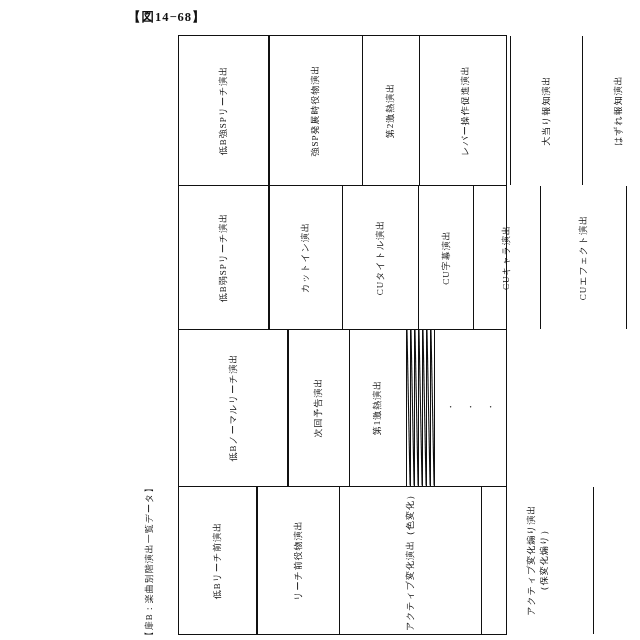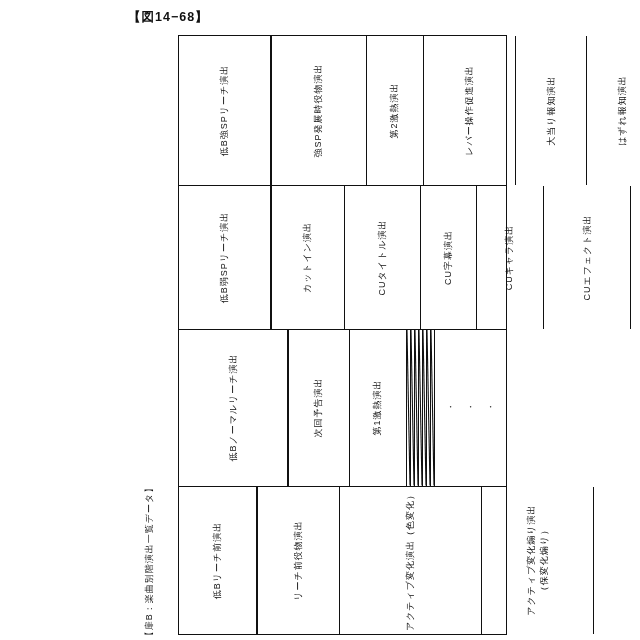--- a/index.html
+++ b/index.html
@@ -1,18 +1,18 @@
 <!DOCTYPE html>
 <html><head>
 <meta charset="utf-8">
 <style>
   html,body{margin:0;padding:0;background:#fff;}
   .page{
     position:relative;width:640px;height:640px;background:#ffffff;overflow:hidden;
-    font-family:Liberation Sans, sans-serif;color:#111;
+    font-family:Liberation Serif, serif;color:#111;
   }
   .figure-title{
     position:absolute;left:128px;top:9px;font-size:12.5px;font-weight:bold;
     letter-spacing:1px;white-space:nowrap;
   }
   .side-label{
     position:absolute;left:136px;top:487px;width:28px;height:150px;
     display:flex;align-items:center;justify-content:center;
   }
   .table{

